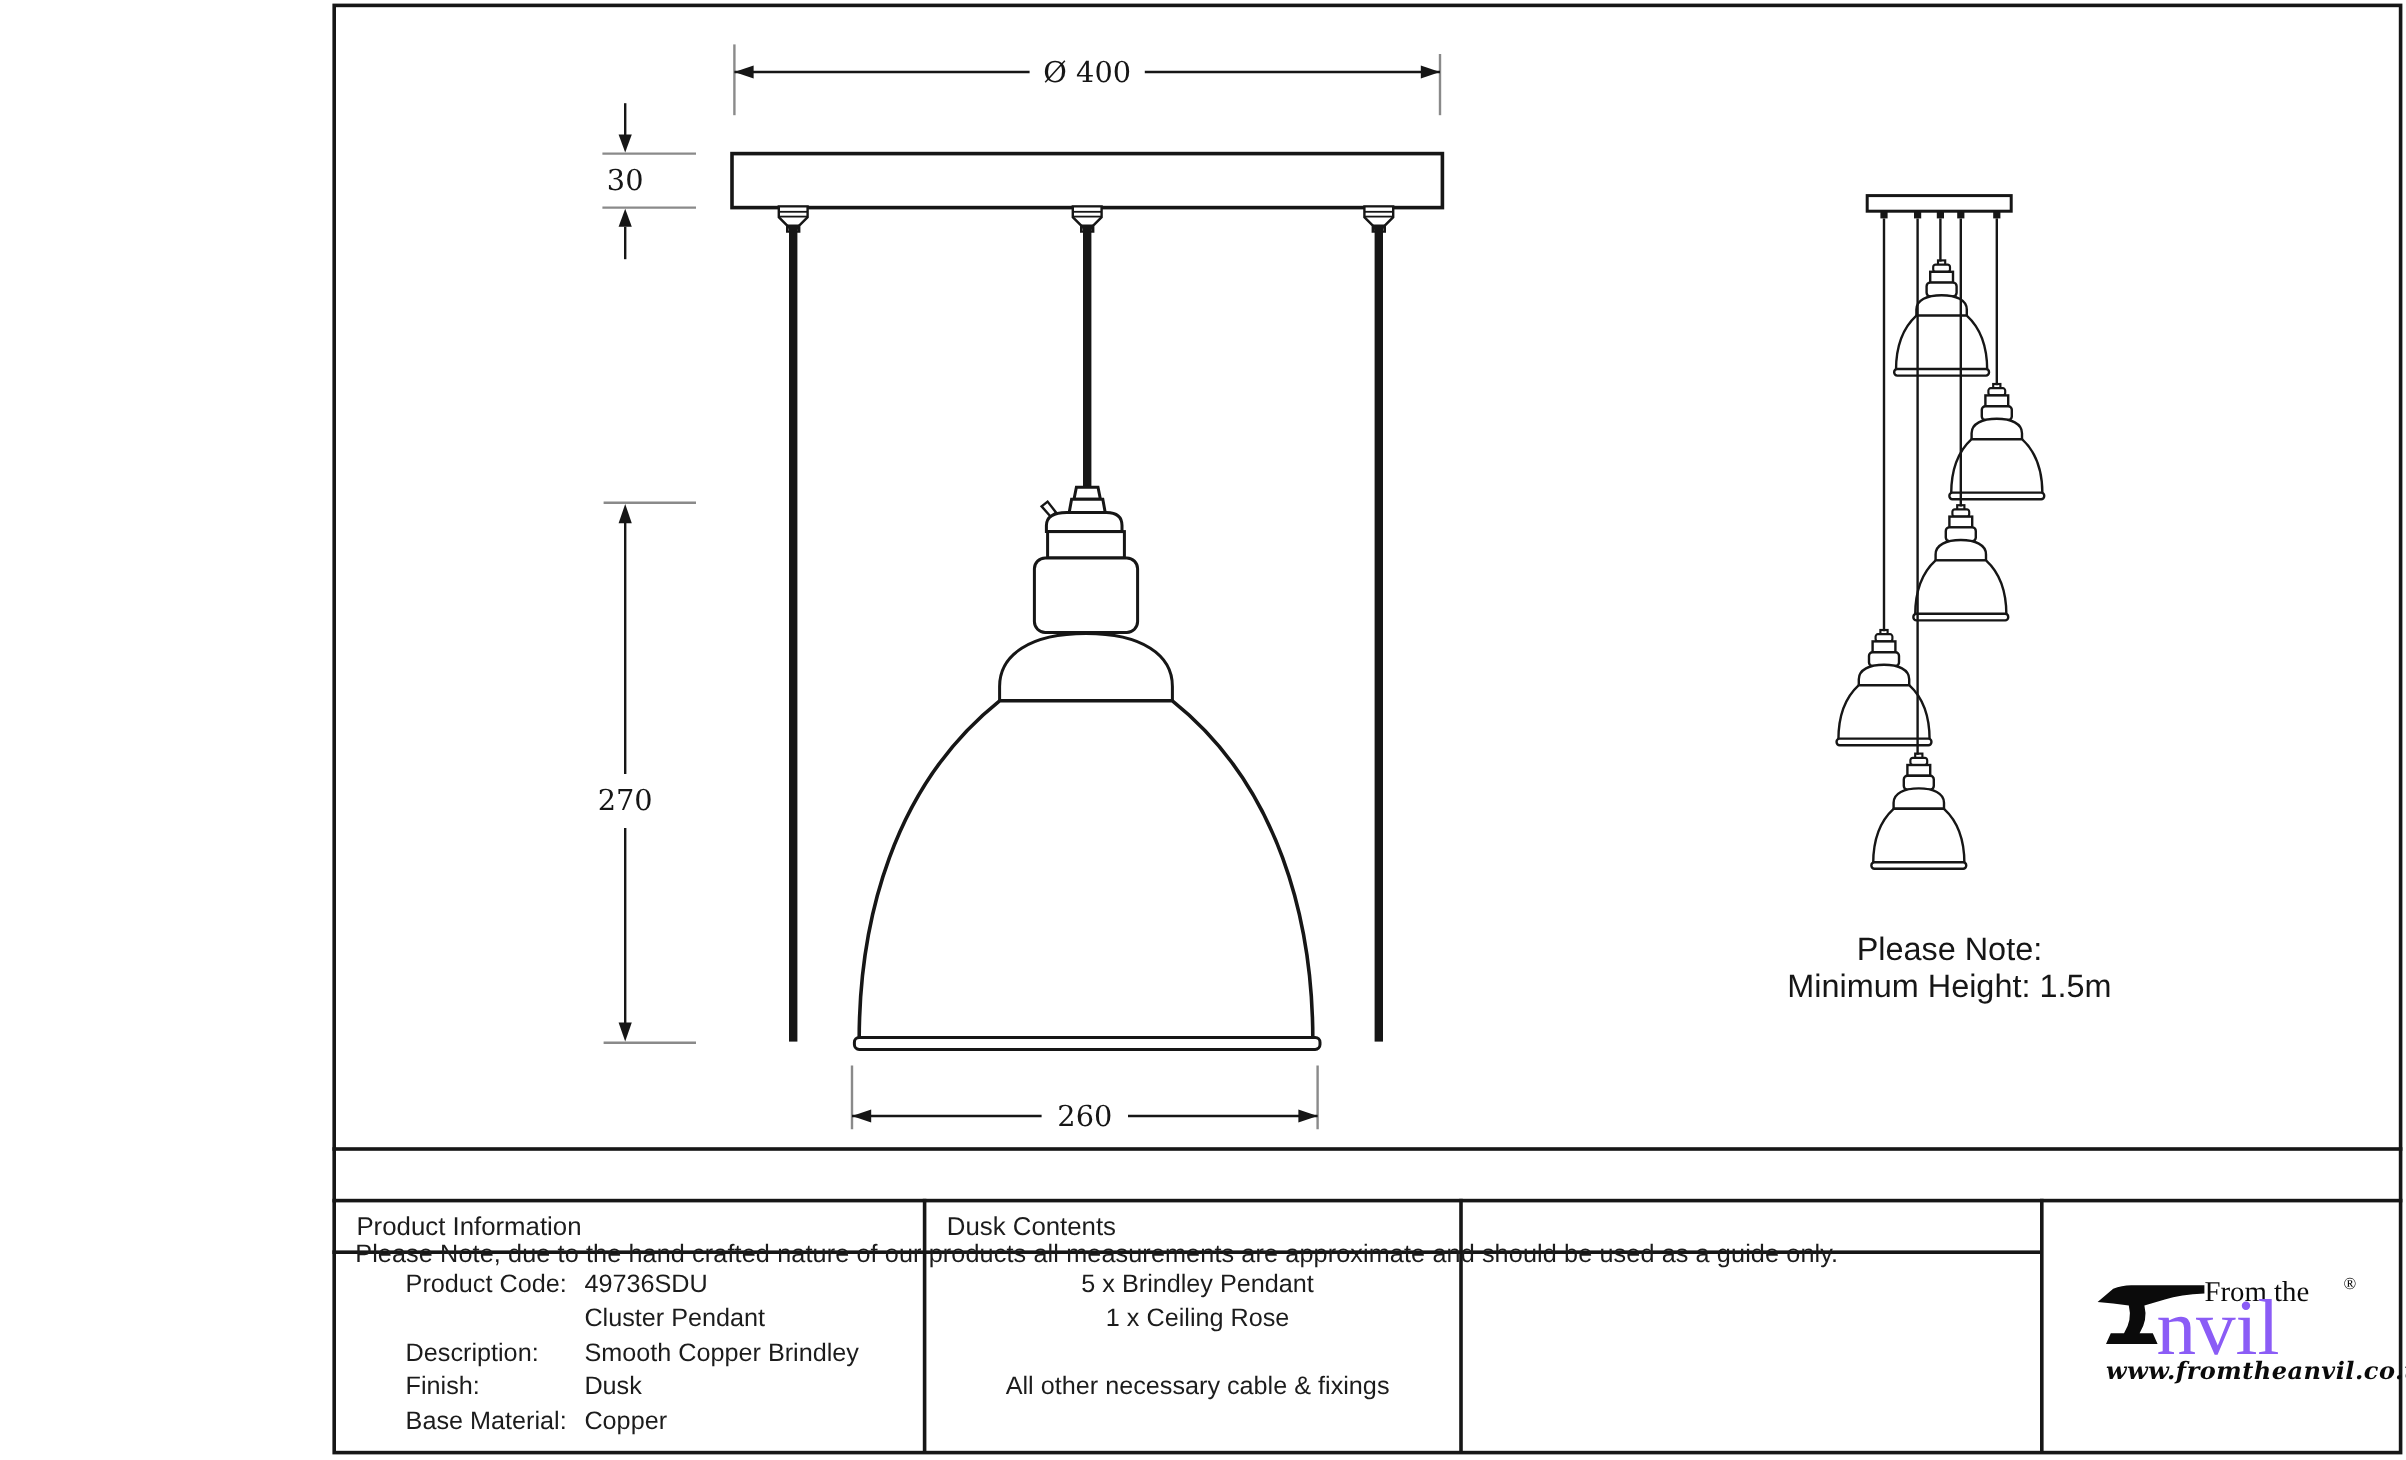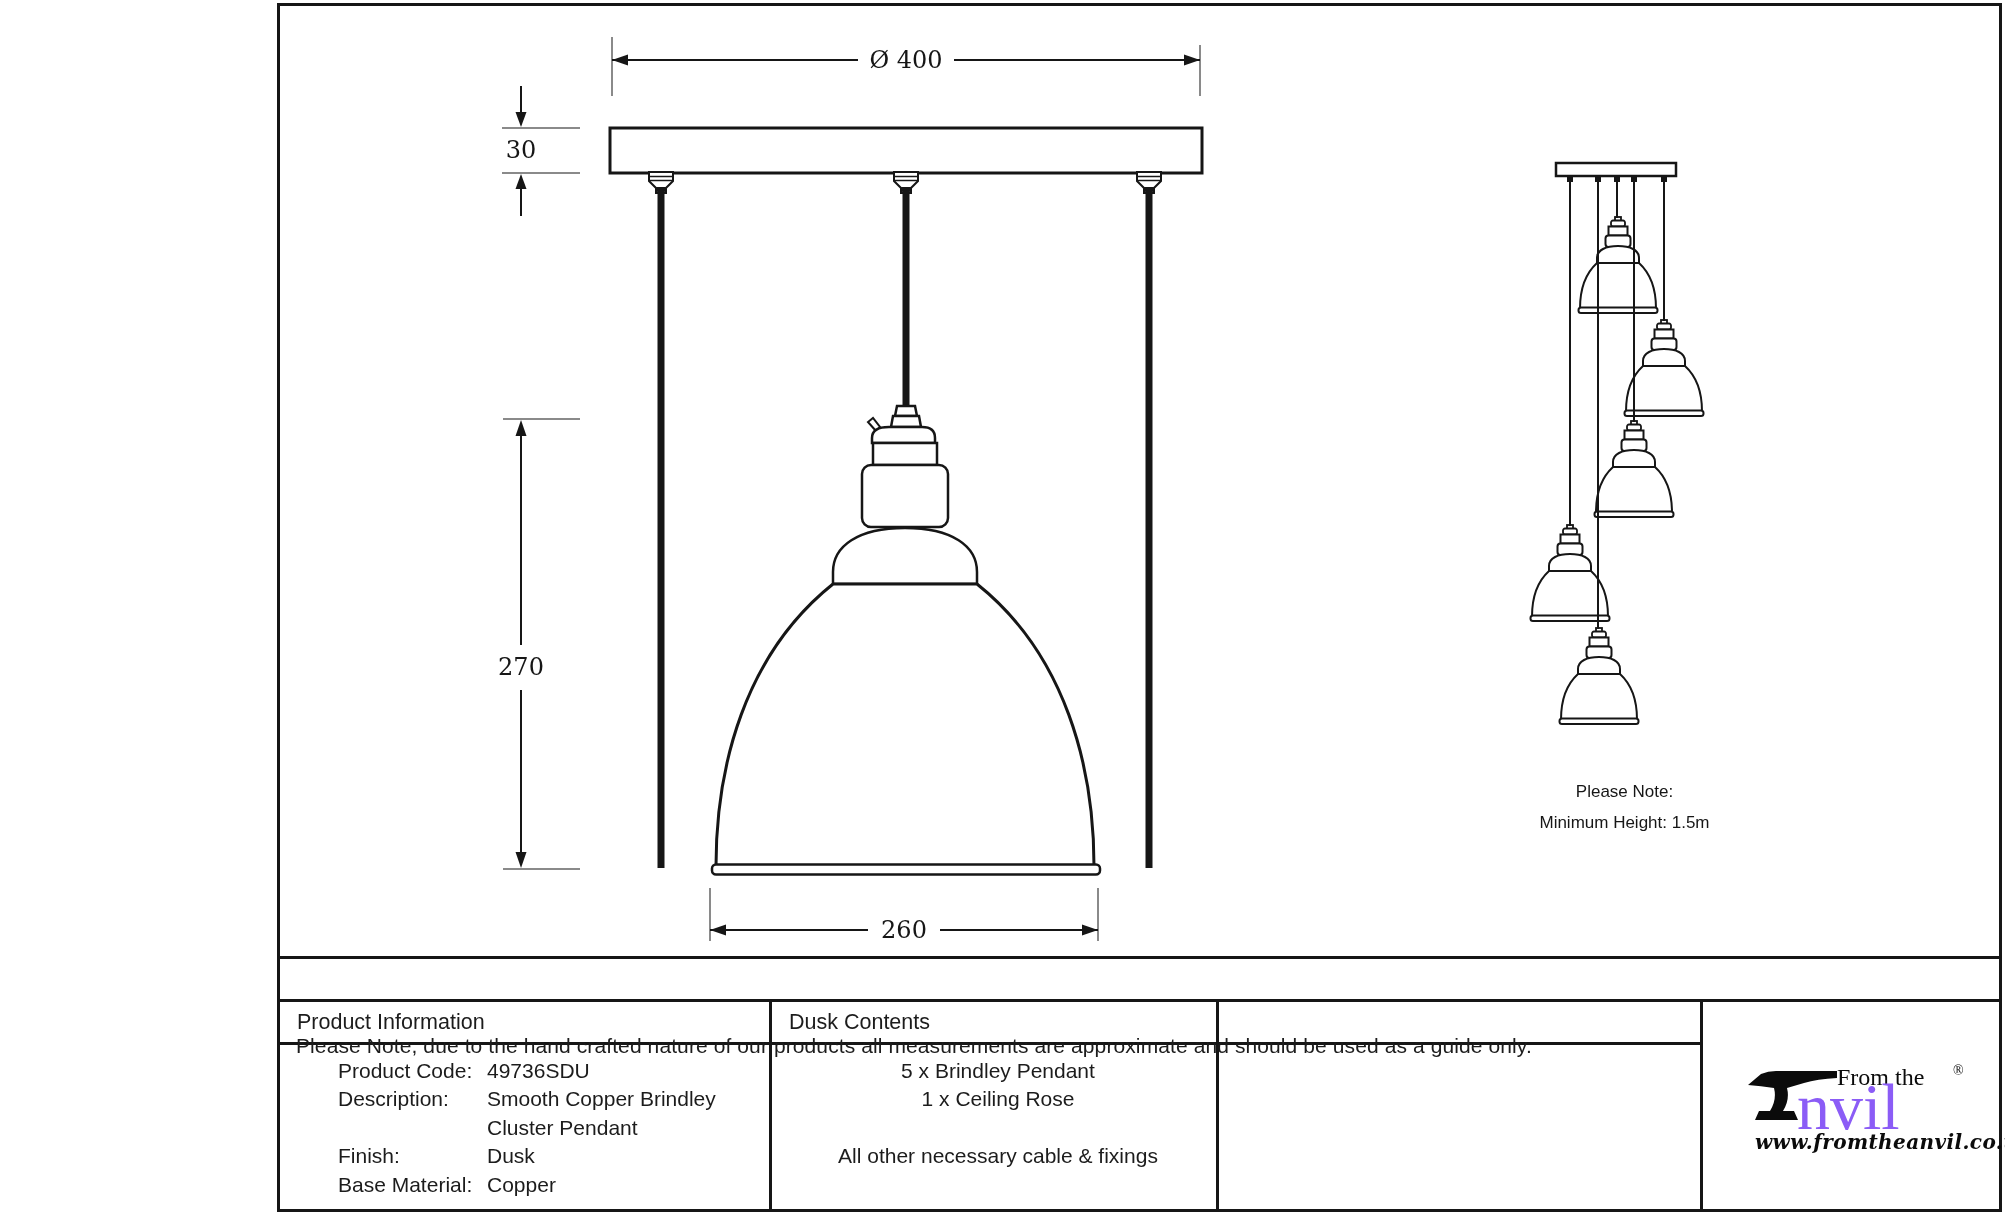--- a/index.html
+++ b/index.html
@@ -19,21 +19,21 @@
   .th{font-size:21.5px;}
   .th-product{left:297px;top:1010px;}
   .th-pack{left:789px;top:1010px;}
   .info-block{left:297px;top:1059px;width:460px;font-size:21px;}
   .info-row{display:flex;height:28.4px;align-items:flex-start;}
   .info-label{width:149px;flex:0 0 149px;margin-left:41px;}
   .pack-block{left:788px;top:1059px;width:420px;font-size:21px;text-align:center;}
   .pack-line{height:28.4px;}
   .please-note{
     left:1452px;top:776px;width:345px;text-align:center;
-    font-size:17px;line-height:31px;color:#161616;
+    font-size:27px;line-height:31px;color:#161616;
   }
   .logo{left:1703px;top:1042px;width:263px;height:168px;}
   .logo-tagline{
     position:absolute;left:134px;top:22px;
     font-family:"Liberation Serif",serif;font-size:24px;color:#0b0b0b;
   }
   .logo-brand{
     position:absolute;left:94px;top:32px;
     font-family:"Liberation Serif",serif;font-size:66px;line-height:1;color:#8b5cf6;
   }
@@ -192,26 +192,26 @@
 
 <div class="abs th th-product">Product Information</div>
 <div class="abs th th-pack">Dusk Contents</div>
 
 <div class="abs info-block">
   <div class="info-row">
     <span class="info-label">Product Code:</span>
     <span>49736SDU</span>
   </div>
   <div class="info-row">
+    <span class="info-label"></span>
+    <span>Cluster Pendant</span>
+  </div>
+  <div class="info-row">
     <span class="info-label">Description:</span>
     <span>Smooth Copper Brindley</span>
-  </div>
-  <div class="info-row">
-    <span class="info-label"></span>
-    <span>Cluster Pendant</span>
   </div>
   <div class="info-row">
     <span class="info-label">Finish:</span>
     <span>Dusk</span>
   </div>
   <div class="info-row">
     <span class="info-label">Base Material:</span>
     <span>Copper</span>
   </div>
 </div>

